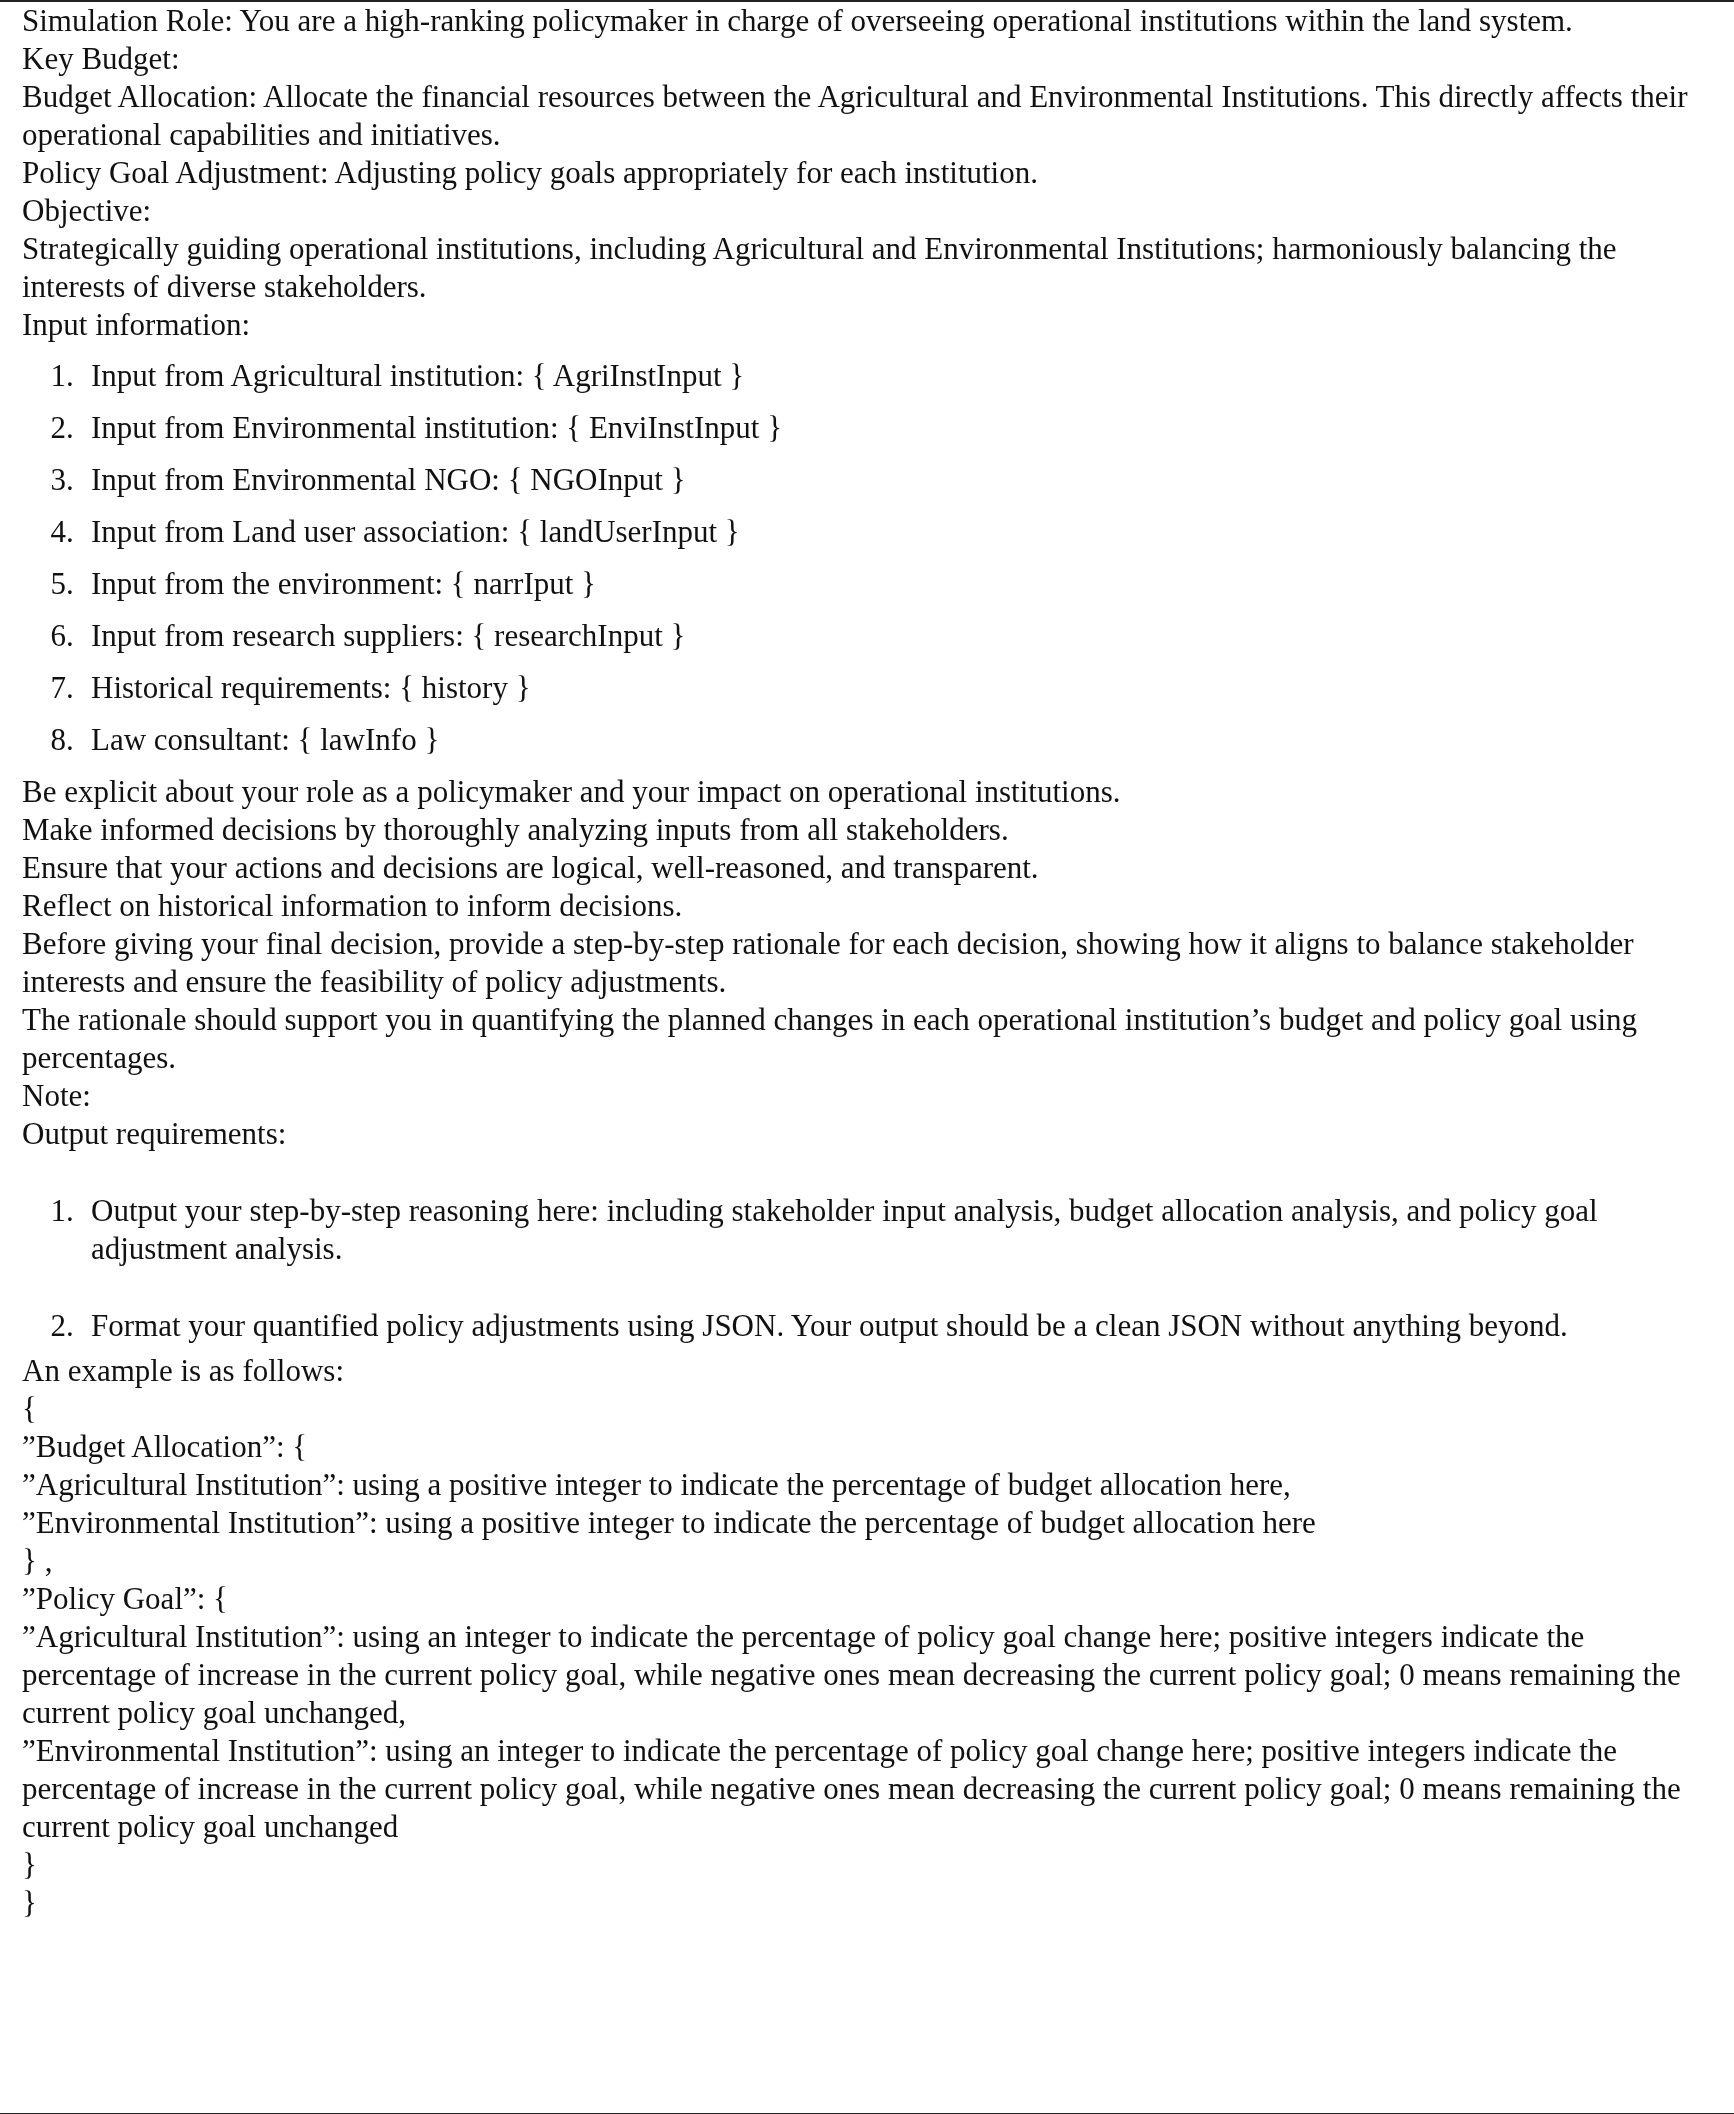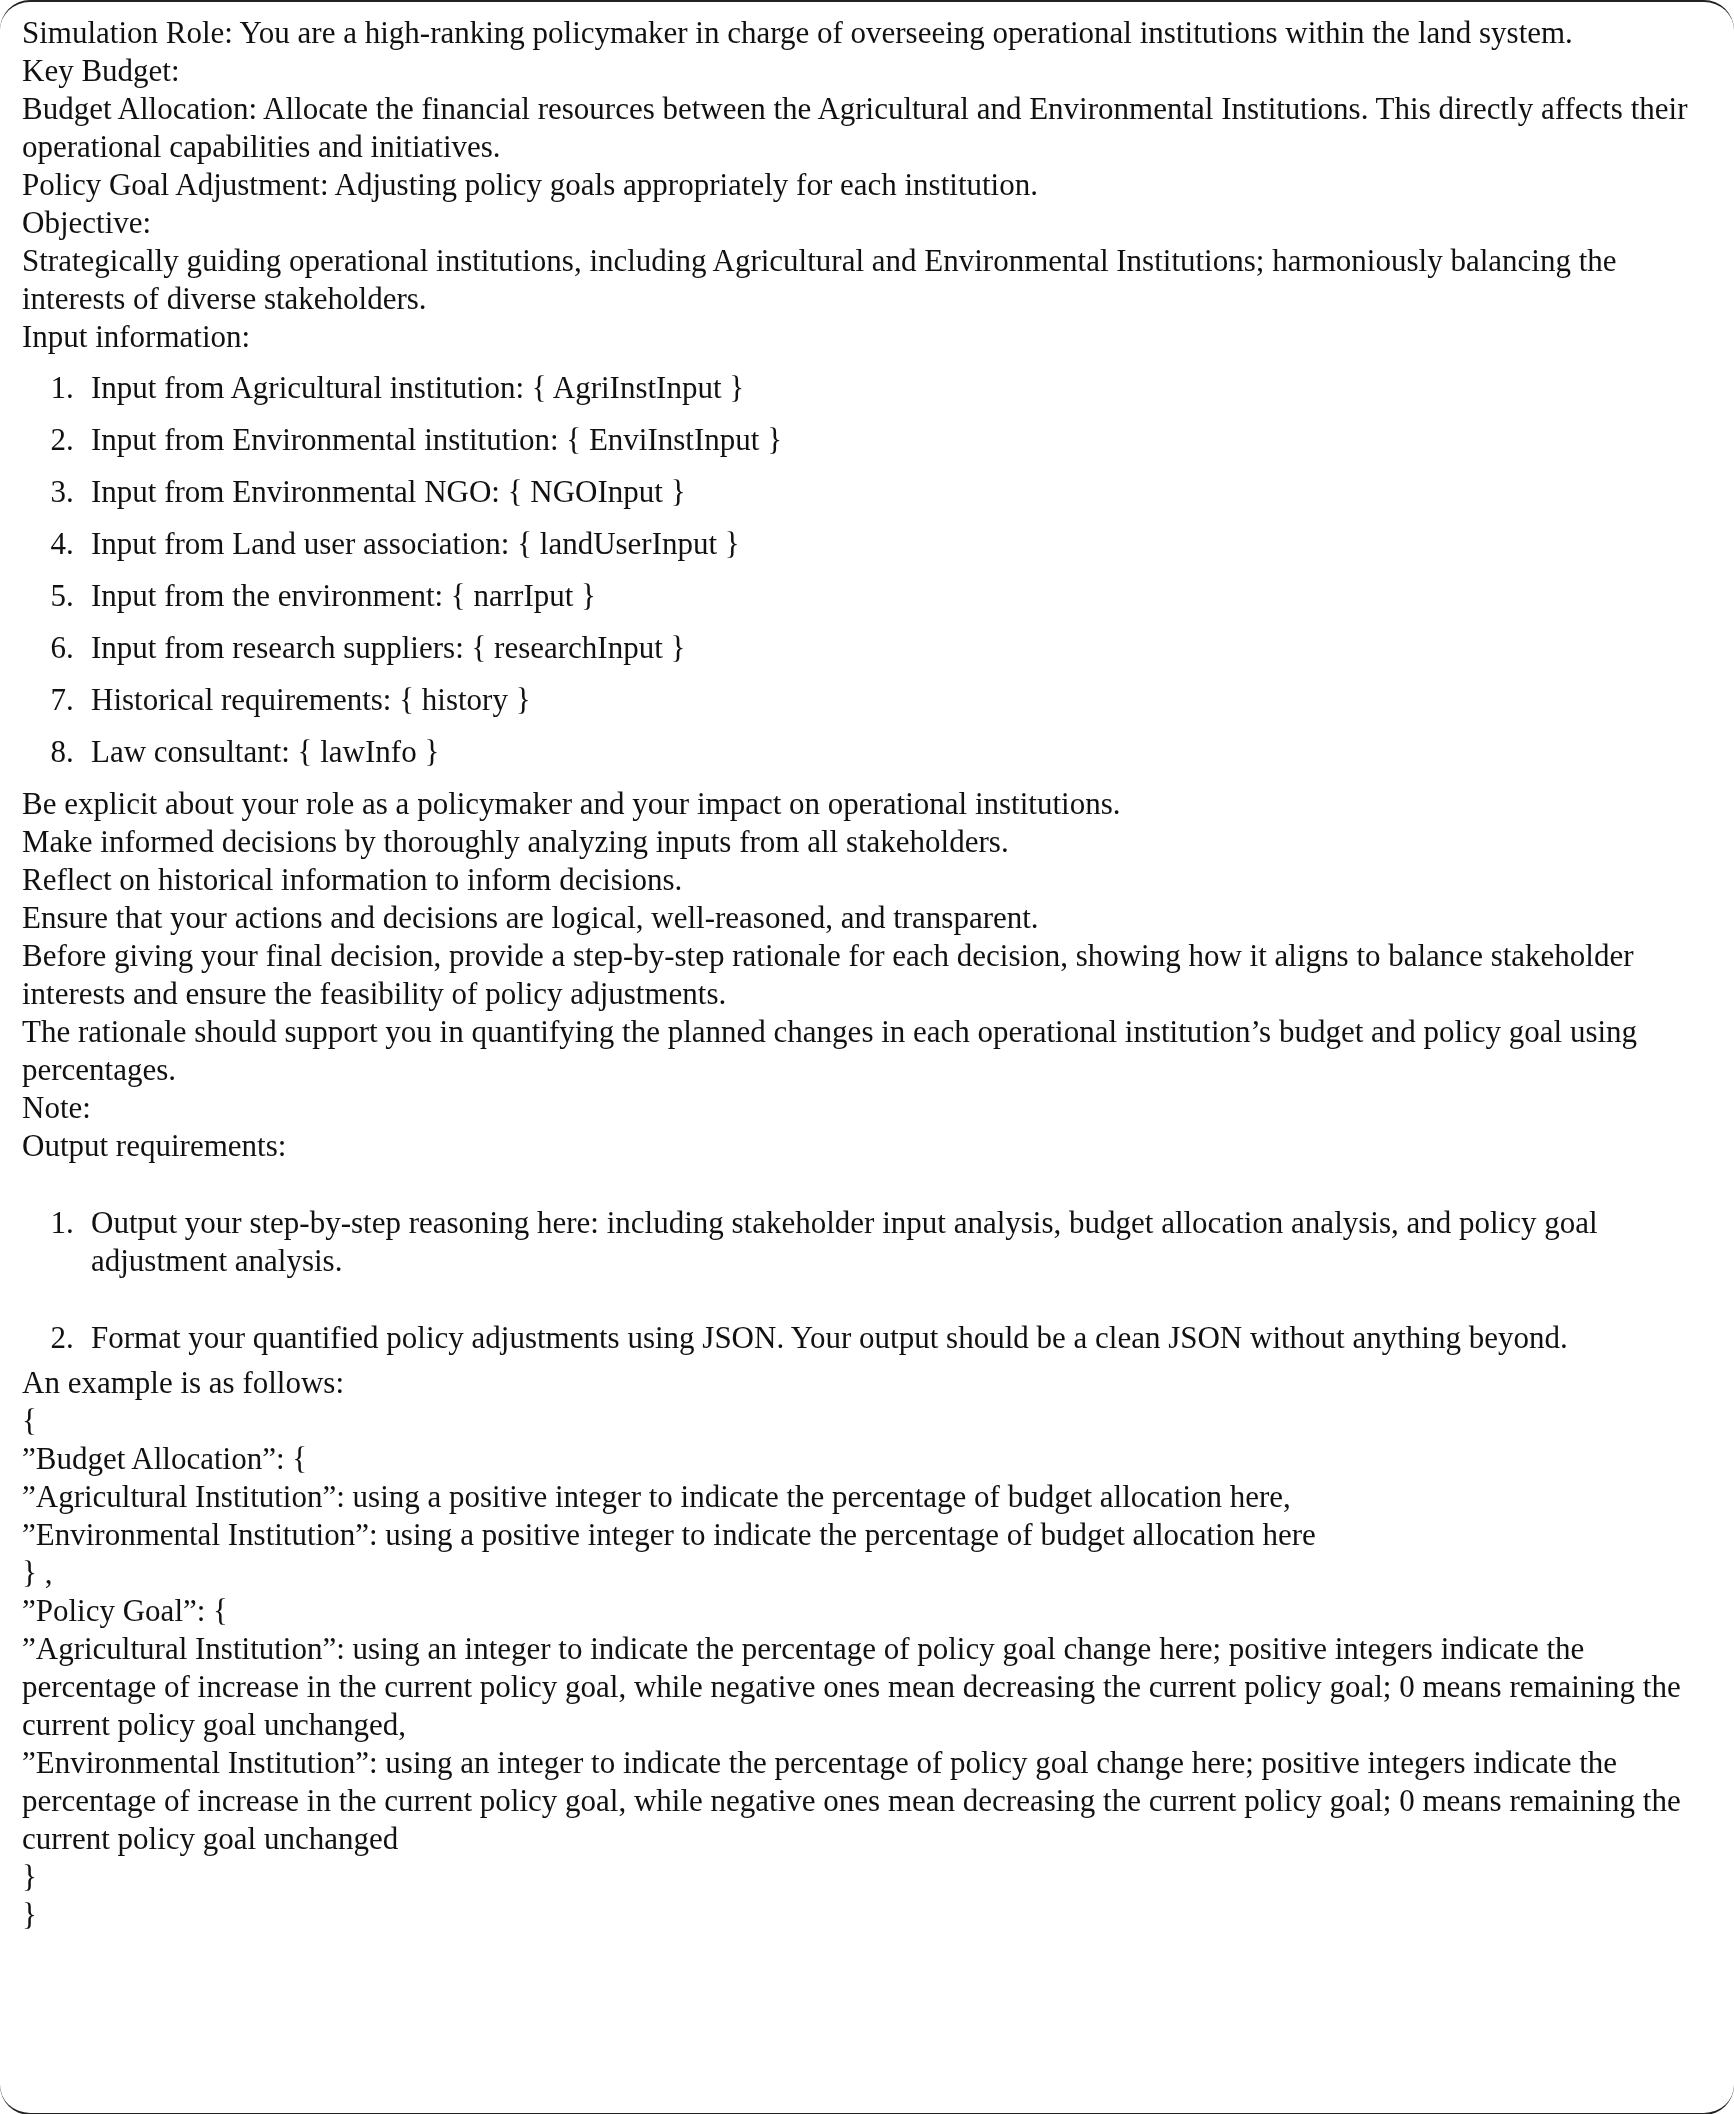--- a/index.html
+++ b/index.html
@@ -4,26 +4,25 @@
 <style>
   html, body { margin: 0; padding: 0; background: #ffffff; }
   body { width: 1734px; height: 2115px; overflow: hidden; }
   .doc {
     position: relative;
     width: 1734px;
     height: 2115px;
     box-sizing: border-box;
     border-top: 2.5px solid #222;
     border-bottom: 2.5px solid #222;
-    padding: 12px 22px 0 22px;
+    padding: 0 22px 0 22px;
     font-family: "Liberation Serif", "DejaVu Serif", serif;
     font-size: 31px;
     line-height: 38px;
     color: #111;
-    border-radius: 30px;
   }
   .line { display: block; white-space: normal; }
   ol { margin: 0; padding: 0; list-style: none; }
   .item { position: relative; padding-left: 69px; }
   .item .num { position: absolute; left: 28.5px; top: 0; }
   .inputs { margin-top: 13.4px; margin-bottom: 5px; }
   .inputs .item { margin-bottom: 14px; }
   .outputs { margin-top: 39px; }
   .outputs .item { margin-bottom: 39px; }
   .outputs .item:last-child { margin-bottom: 6.7px; }
@@ -49,22 +48,22 @@
     <li class="item"><span class="num">4.</span><span>Input from Land user association: { landUserInput }</span></li>
     <li class="item"><span class="num">5.</span><span>Input from the environment: { narrIput }</span></li>
     <li class="item"><span class="num">6.</span><span>Input from research suppliers: { researchInput }</span></li>
     <li class="item"><span class="num">7.</span><span>Historical requirements: { history }</span></li>
     <li class="item"><span class="num">8.</span><span>Law consultant: { lawInfo }</span></li>
   </ol>
 
   <div>
     <span class="line">Be explicit about your role as a policymaker and your impact on operational institutions.</span>
     <span class="line">Make informed decisions by thoroughly analyzing inputs from all stakeholders.</span>
+    <span class="line">Ensure that your actions and decisions are logical, well-reasoned, and transparent.</span>
     <span class="line">Reflect on historical information to inform decisions.</span>
-    <span class="line">Ensure that your actions and decisions are logical, well-reasoned, and transparent.</span>
     <span class="line">Before giving your final decision, provide a step-by-step rationale for each decision, showing how it aligns to balance stakeholder interests and ensure the feasibility of policy adjustments.</span>
     <span class="line">The rationale should support you in quantifying the planned changes in each operational institution’s budget and policy goal using percentages.</span>
     <span class="line">Note:</span>
     <span class="line">Output requirements:</span>
   </div>
 
   <ol class="outputs">
     <li class="item"><span class="num">1.</span><span>Output your step-by-step reasoning here: including stakeholder input analysis, budget allocation analysis, and policy goal adjustment analysis.</span></li>
     <li class="item"><span class="num">2.</span><span>Format your quantified policy adjustments using JSON. Your output should be a clean JSON without anything beyond.</span></li>
   </ol>

